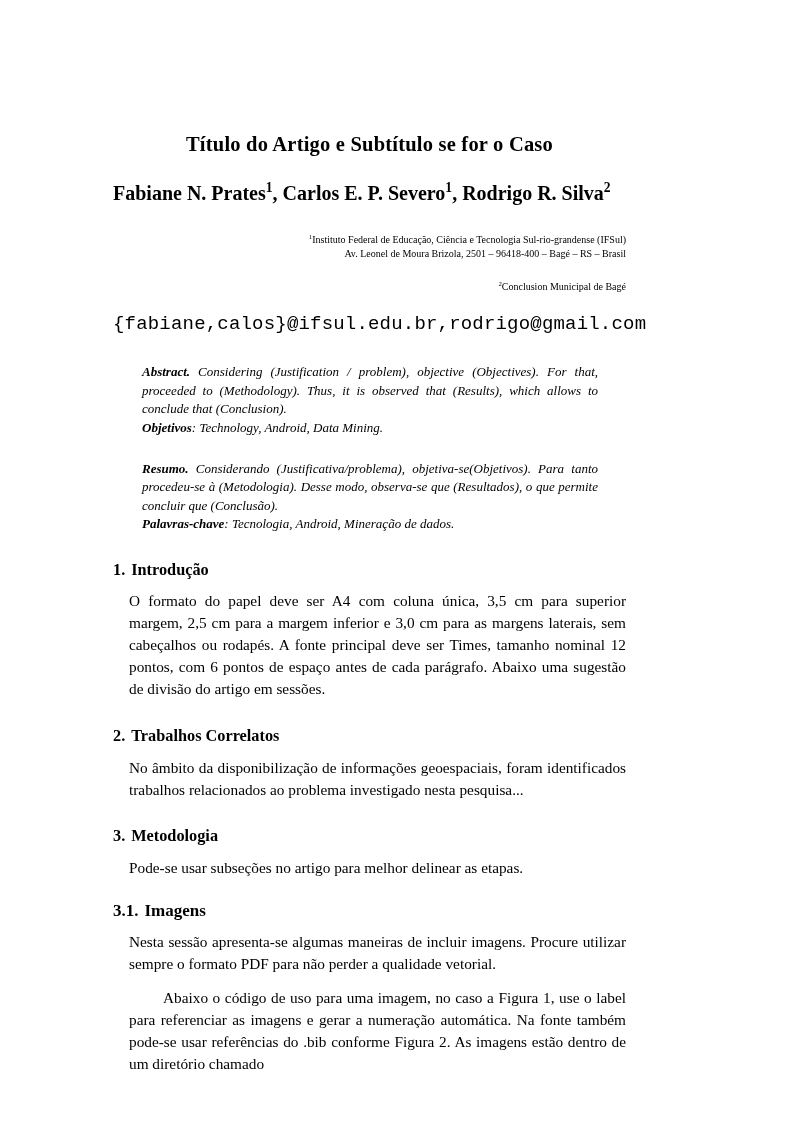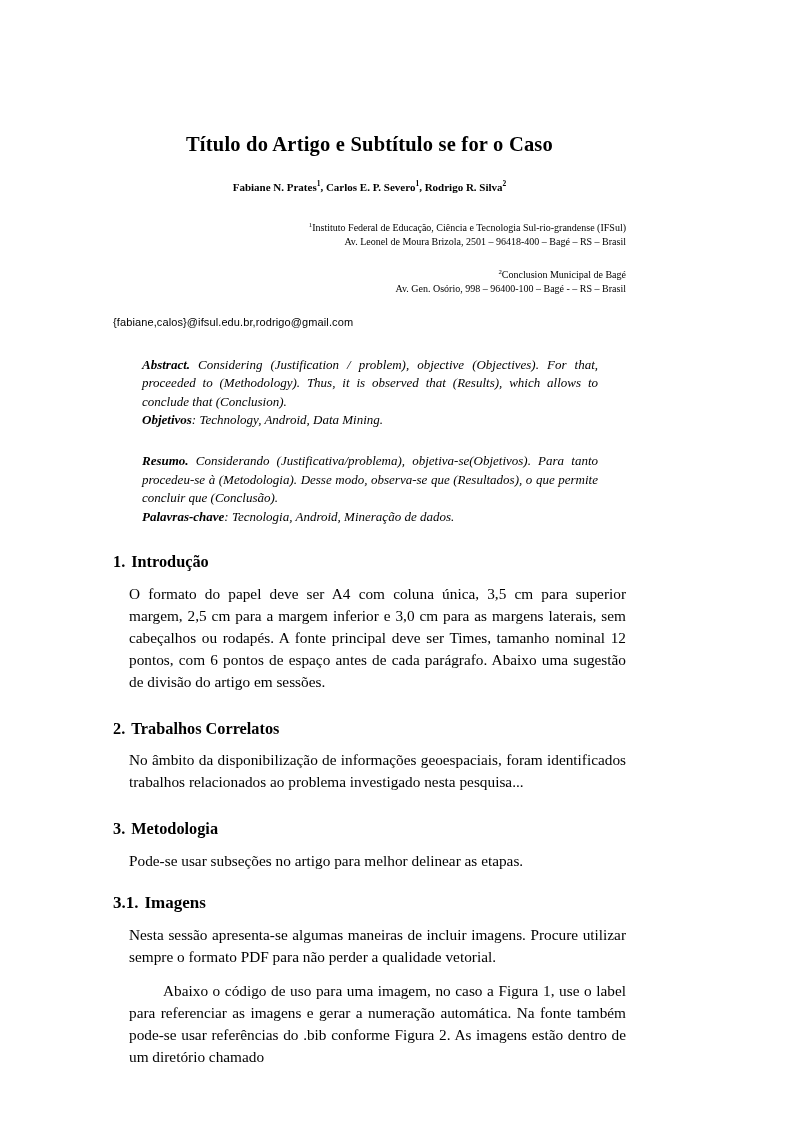--- a/index.html
+++ b/index.html
@@ -26,41 +26,41 @@
   
   .doc-title {
     font-size: 20.5px;
     font-weight: bold;
     text-align: center;
     line-height: 1.25;
     margin: 0 0 22px 0;
     letter-spacing: 0.01em;
   }
   .authors {
-    font-size: 11px;
+    font-size: 20px;
     font-weight: bold;
-    text-align: center;
+    text-align: left;
     margin: 0 0 27px 0;
     line-height: 1.3;
   }
   sup {
     font-size: 0.68em;
     vertical-align: super;
     line-height: 0;
   }
   .affiliation {
     font-size: 10px;
     text-align: right;
     line-height: 1.42;
     margin: 0 0 19px 0;
   }
   .affiliation .aff-line { display: block; }
   .email {
-    font-family: Liberation Sans, sans-serif;
-    font-size: 11px;
+    font-family: Liberation Mono, monospace;
+    font-size: 19px;
     text-align: left;
     margin: 0 0 28px 0;
     letter-spacing: 0.01em;
   }
 
   
   .abs-block {
     margin: 0 28px 0 29px;
     font-size: 13px;
     font-style: italic;
@@ -117,21 +117,20 @@
     <span>Fabiane N. Prates</span><sup>1</sup><span>, </span><span>Carlos E. P. Severo</span><sup>1</sup><span>, </span><span>Rodrigo R. Silva</span><sup>2</sup>
   </div>
 
   <div class="affiliation">
     <span class="aff-line"><sup>1</sup><span>Instituto Federal de Educação, Ciência e Tecnologia Sul-rio-grandense (IFSul)</span></span>
     <span class="aff-line">Av. Leonel de Moura Brizola, 2501 – 96418-400 – Bagé – RS – Brasil</span>
   </div>
 
   <div class="affiliation">
     <span class="aff-line"><sup>2</sup><span>Conclusion Municipal de Bagé</span></span>
-    <span class="aff-line">Av. Gen. Osório, 998 – 96400-100 – Bagé - – RS – Brasil</span>
   </div>
 
   <div class="email">{fabiane,calos}@ifsul.edu.br,rodrigo@gmail.com</div>
 
   <div class="abs-block">
     <p><span class="abs-lead">Abstract.</span> <span>Considering (Justification / problem), objective (Objectives).  For that, proceeded to (Methodology).  Thus, it is observed that (Results), which allows to conclude that (Conclusion).</span></p>
     <p class="abs-kw"><span class="abs-lead">Objetivos</span><span>: Technology, Android, Data Mining.</span></p>
   </div>
 
   <div class="abs-block resumo">

